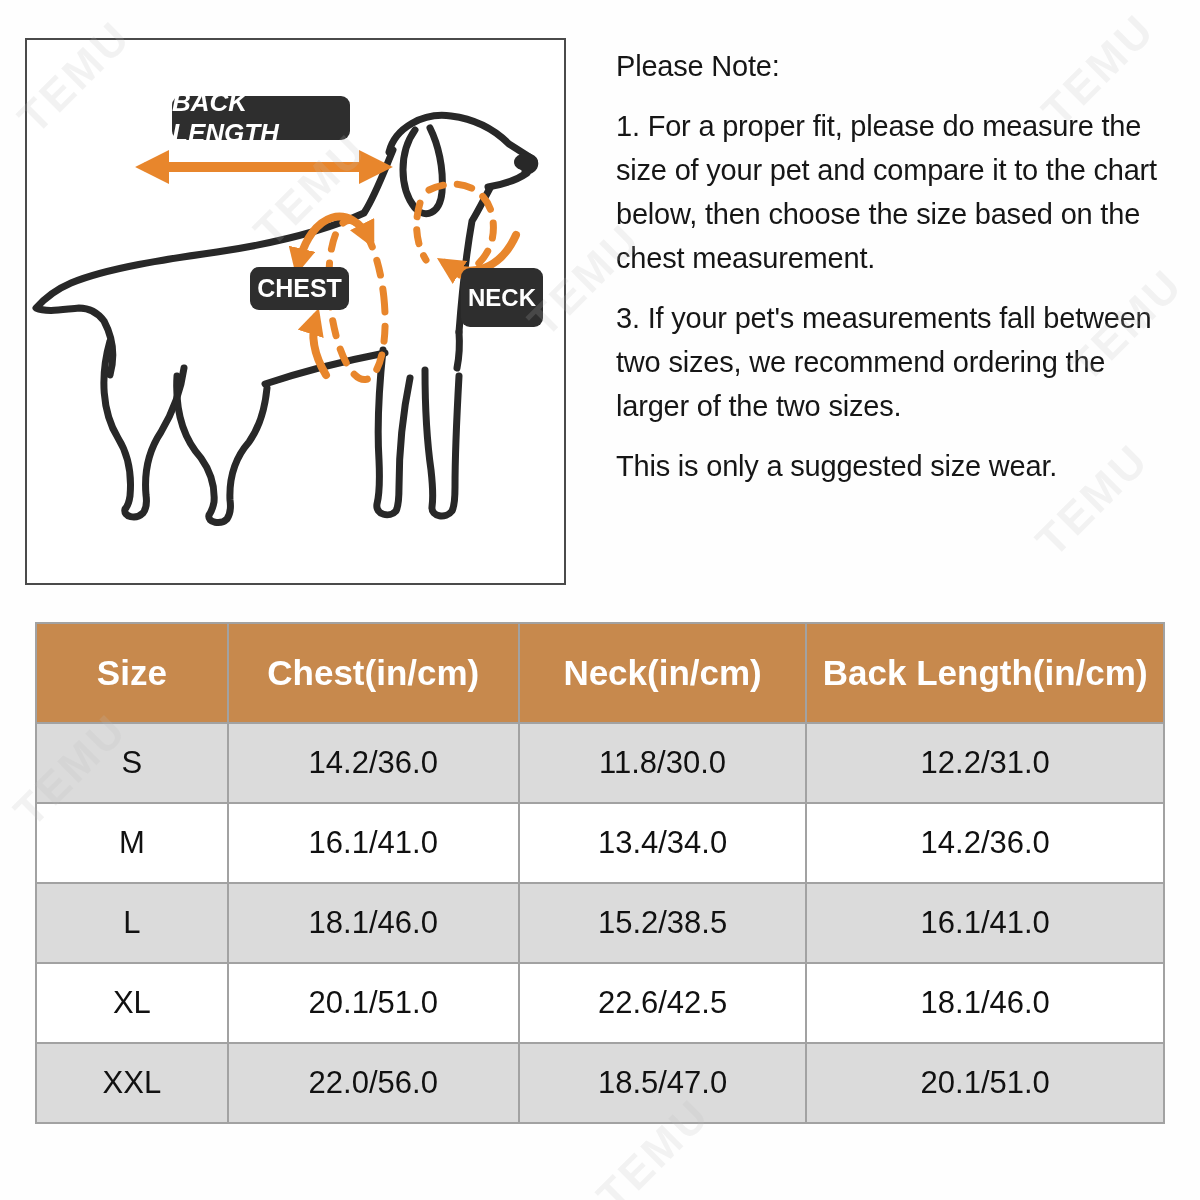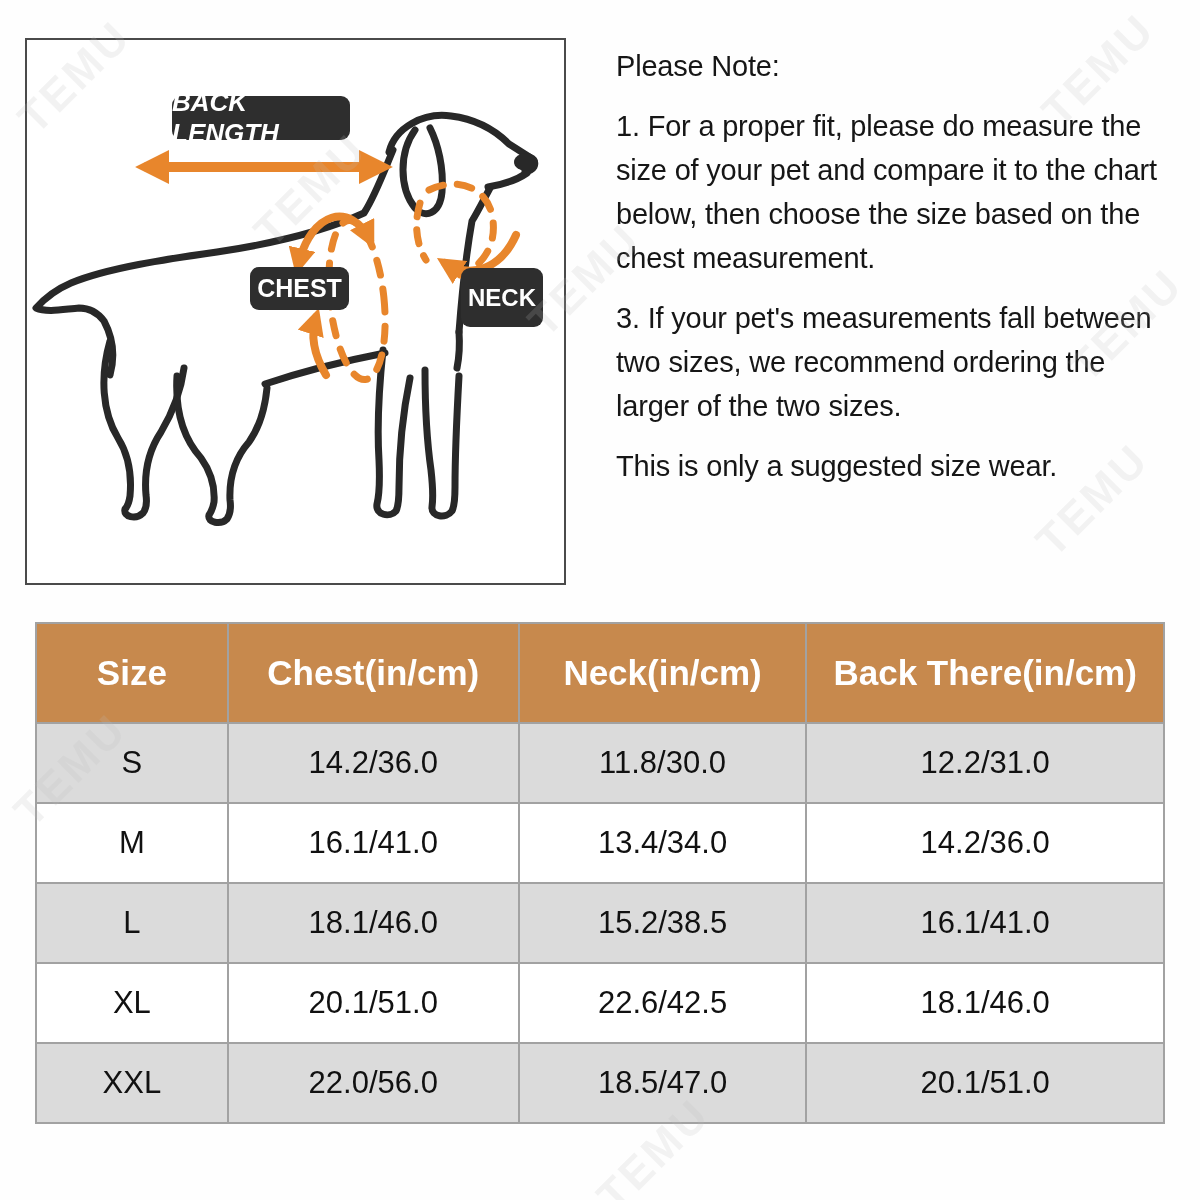--- a/index.html
+++ b/index.html
@@ -98,21 +98,21 @@
       <col style="width:17%">
         <col style="width:25.8%">
         <col style="width:25.5%">
         <col style="width:31.7%">
     </colgroup>
     <thead>
       <tr>
         <th>Size</th>
         <th>Chest(in/cm)</th>
         <th>Neck(in/cm)</th>
-        <th>Back There(in/cm)</th>
+        <th>Back Length(in/cm)</th>
       </tr>
     </thead>
     <tbody>
       <tr class="alt">
         <td>S</td>
         <td>14.2/36.0</td>
         <td>11.8/30.0</td>
         <td>12.2/31.0</td>
       </tr>
       <tr>

